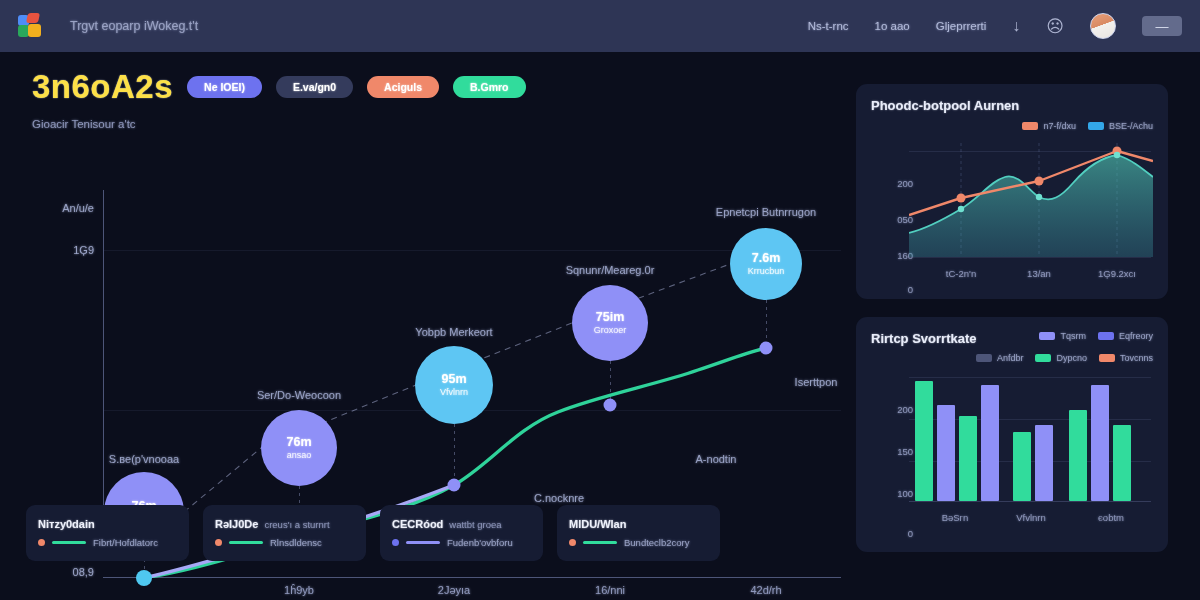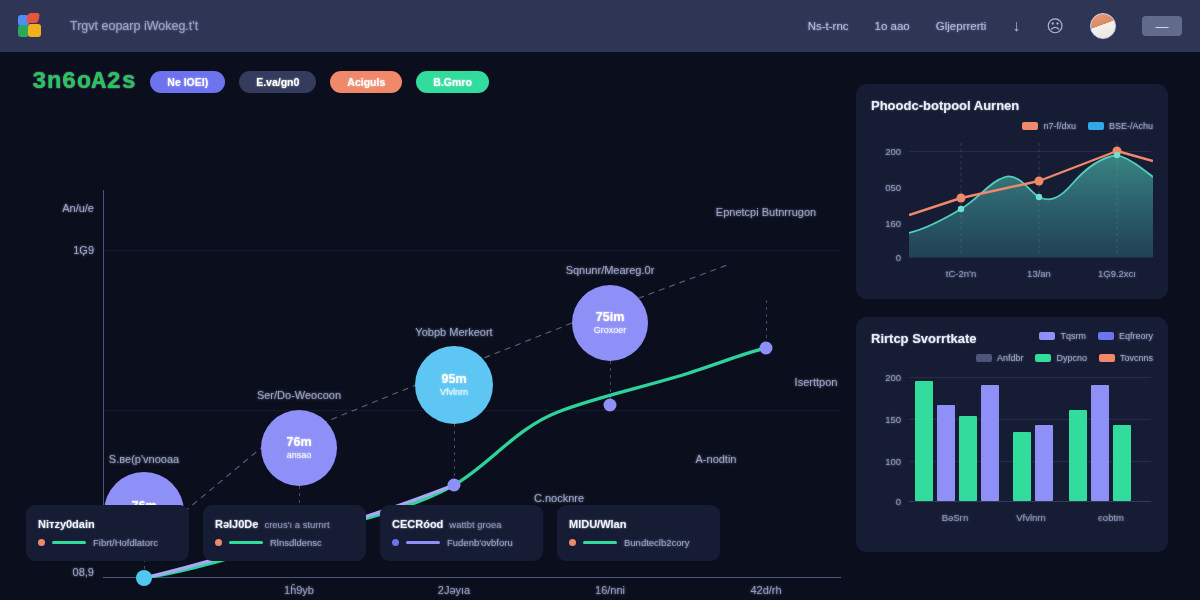--- a/index.html
+++ b/index.html
@@ -51,22 +51,22 @@
     width: 40px; height: 20px; border-radius: 4px; background: #636b8c;
     display:flex; align-items:center; justify-content:center; color:#dde2f2; font-size: 13px;
   }
 
   
   .main-panel {
     position: absolute; left: 18px; top: 68px; width: 820px; height: 500px;
   }
   .title-row { display: flex; align-items: center; gap: 14px; padding-left: 14px; }
   .main-title {
-    font-size: 24px; font-weight: bold; color: #22c55e; letter-spacing: 0.5px;
-    text-shadow: 0 0 1.5px rgba(255,255,255,.7); filter: blur(0.3px); font-family: Liberation Mono, monospace;
+    font-size: 33px; font-weight: bold; color: #fde047; letter-spacing: 0.5px;
+    text-shadow: 0 0 1.5px rgba(255,255,255,.7); filter: blur(0.3px);
   }
   .badge {
     height: 22px; padding: 0 17px; border-radius: 11px;
     display:flex; align-items:center; justify-content:center;
     font-size: 10.5px; font-weight: bold; color:#ffffff;
     text-shadow: 0 0 2px rgba(255,255,255,.8); filter: blur(0.45px);
   }
   .subtitle {
     margin-top: 12px; padding-left: 14px; font-size: 11.5px; color:#8d96ba;
     text-shadow: 0 0 2.4px rgba(141,150,186,.9); filter: blur(0.55px);
@@ -141,22 +141,22 @@
     font-size: 13px; font-weight: bold; color:#e9edfa;
     text-shadow: 0 0 1.8px rgba(233,237,250,.7); filter: blur(0.4px);
   }
   .sc-legends { display:flex; flex-wrap: wrap; justify-content: flex-end; gap: 6px 12px; max-width: 185px; }
   .sc-lg { display:flex; align-items:center; gap: 5px; }
   .sc-sw { width: 16px; height: 8px; border-radius: 2px; flex:none; }
   .sc-lt { font-size: 9px; color:#97a0c3; text-shadow: 0 0 2.3px rgba(151,160,195,.9); filter: blur(0.6px); }
 
   .mini { position: relative; margin-top: 12px; height: 125px; }
   .mini-ytick {
-    position: absolute; left: 0; width: 30px; text-align: right; font-size: 9.5px; color:#8d96ba;
-    transform: translateY(-50%); text-shadow: 0 0 2.3px rgba(141,150,186,.9); filter: blur(0.6px);
+    position: absolute; left: 12px; width: 30px; text-align: right; font-size: 9.5px; color:#8d96ba;
+    transform: translateY(-50%); text-shadow: 0 0 2.3px rgba(141,150,186,.9); filter: blur(0.6px); margin-top: 32px;
   }
   .mini-xtick {
     position: absolute; bottom: -18px; font-size: 9.5px; color:#8d96ba; transform: translateX(-50%);
     text-shadow: 0 0 2.3px rgba(141,150,186,.9); filter: blur(0.6px);
   }
   .mini-grid { position:absolute; left: 38px; right: 2px; height:1px; background: rgba(125,137,185,.16); }
   .mini-plot { position:absolute; left: 38px; right: 2px; top: 0; bottom: 0; }
 
   .bar { position: absolute; bottom: 0; border-radius: 1px; }
 </style>
@@ -189,20 +189,21 @@
 
   <div class="main-panel">
 
     <div class="title-row">
       <span class="main-title">3n6oA2s</span>
       <span class="badge" style="background:#6d72ef">Ne IOEI)</span>
       <span class="badge" style="background:#343b5c">E.va/gn0</span>
       <span class="badge" style="background:#f0886a">Aciguls</span>
       <span class="badge" style="background:#31dc9c">B.Gmro</span>
     </div>
+    <div class="subtitle">Gioacir Tenisour a'tc</div>
 
     <div class="plot">
       <div class="gridline" style="top:70px"></div>
       <div class="gridline" style="top:230px"></div>
 
       <div class="axis-line y-axis"></div>
       <div class="axis-line x-axis"></div>
 
       <div class="ytick-wrap" style="top:22px">
         <div class="ytick">An/u/e</div>
@@ -257,20 +258,24 @@
         <span class="bv">76m</span>
         <span class="bl">ansao</span>
       </span>
       <span class="bubble" style="left:436px; top:205px; width:78px; height:78px; background:#5ec6f3">
         <span class="bv">95m</span>
         <span class="bl">Vfvlnrn</span>
       </span>
       <span class="bubble" style="left:592px; top:143px; width:76px; height:76px; background:#8f90f7">
         <span class="bv">75im</span>
         <span class="bl">Groxoer</span>
+      </span>
+      <span class="bubble" style="left:748px; top:84px; width:72px; height:72px; background:#5ec6f3">
+        <span class="bv">7.6m</span>
+        <span class="bl">Krrucbun</span>
       </span>
     </div>
   </div>
 
   <div class="cards">
     <div class="card">
       <div class="card-title-row">
         <span class="card-title">Niтzy0dаin</span>
         <span class="card-title-sub"></span>
       </div>

